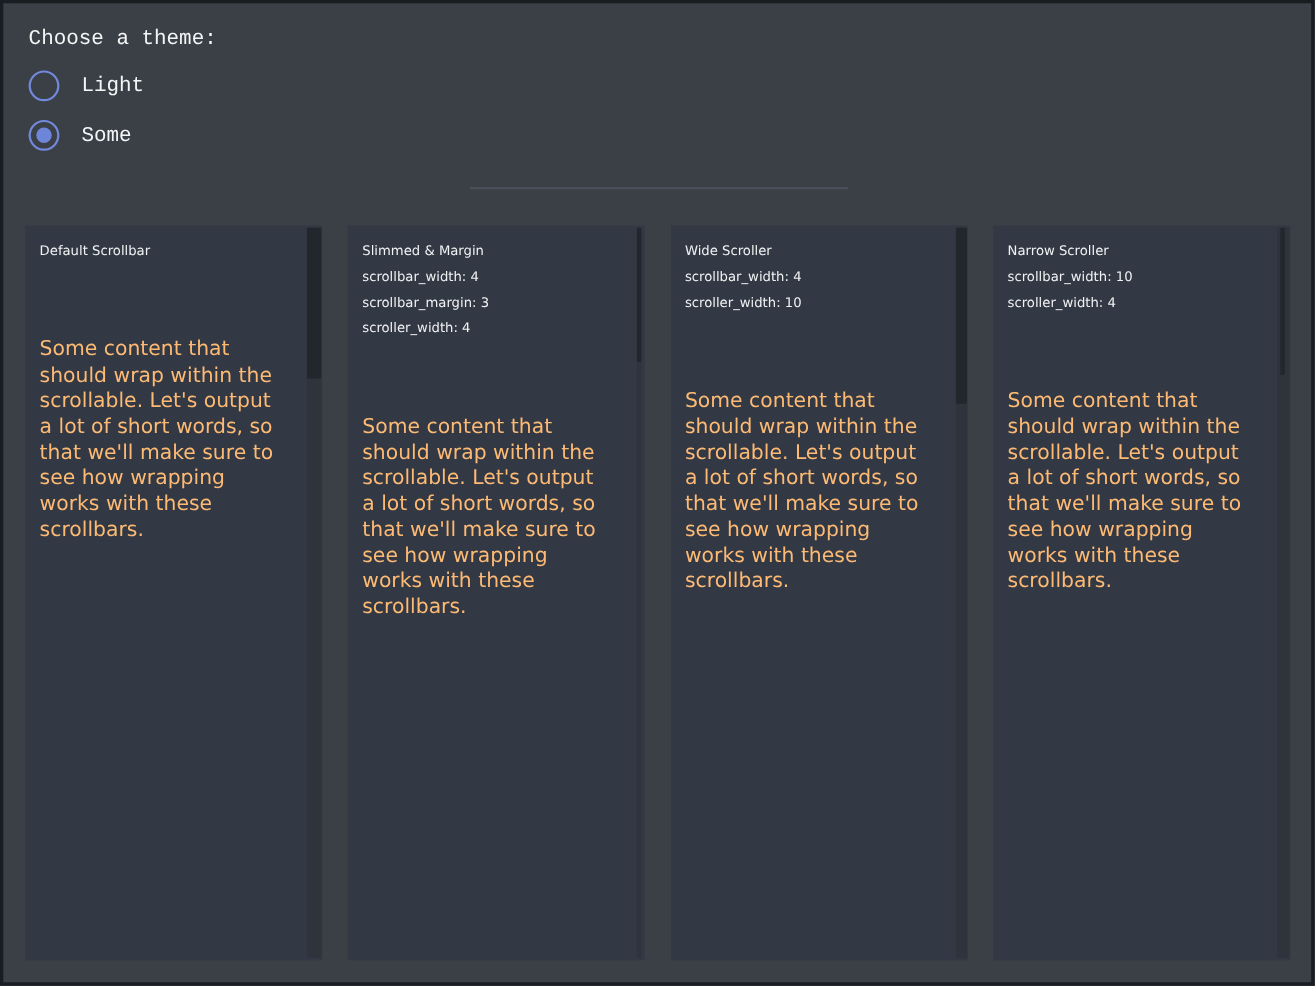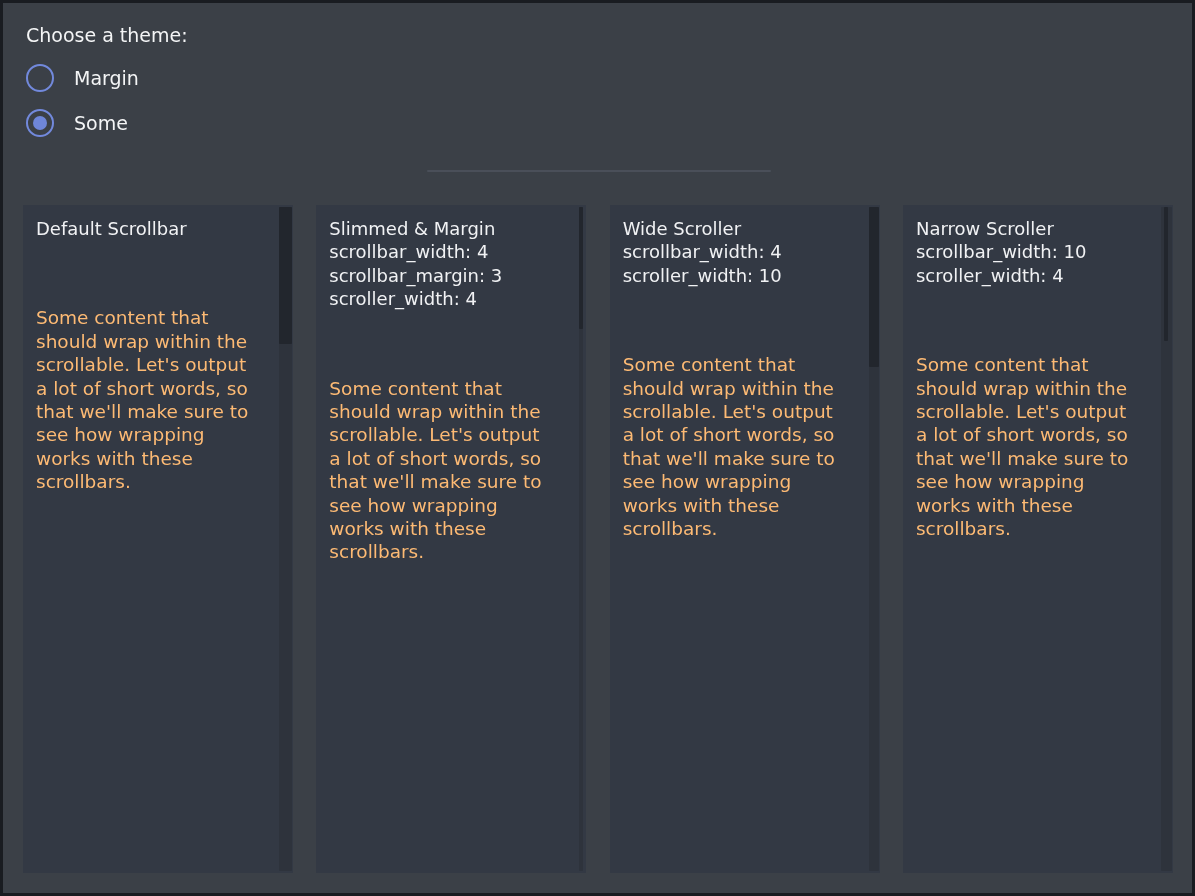--- a/index.html
+++ b/index.html
@@ -7,21 +7,21 @@
   body {
     position:relative;
     background:#3b4047;
     border:3px solid #191c21;
     font-family:"DejaVu Sans", sans-serif;
     color:#f1f2f4;
     overflow:hidden;
   }
 
   
-  .theme-section { position:absolute; top:20px; left:23px; }
+  .theme-section { position:absolute; top:20px; left:23px;font-family:Liberation Mono, monospace; }
   .theme-title { font-size:19px; line-height:24px; margin-bottom:17px; color:#f4f5f6; }
   .radio-row { display:flex; align-items:center; margin-bottom:17px; cursor:pointer; }
   .radio {
     width:28px; height:28px; border-radius:50%;
     border:2px solid #7289dc;
     display:flex; align-items:center; justify-content:center;
     flex:0 0 auto;
   }
   .radio .dot { width:14px; height:14px; border-radius:50%; background:#6e86da; display:none; }
   .radio-row.selected .radio .dot { display:block; }
@@ -40,21 +40,21 @@
     display:flex; justify-content:space-between;
   }
   .panel {
     position:relative;
     width:270px; height:668px;
     background:#333944;
     padding:12px 28px 0 13px;
     overflow:hidden;
   }
   .panel-title {
-    font-size:18px; line-height:23.4px;
+    font-size:12px; line-height:23.4px;
     white-space:pre-line; color:#f1f2f4;
   }
   .panel-body {
     margin-top:66px;
     font-size:18.5px; line-height:23.4px;
     white-space:pre-line; color:#fdba74;
   }
 
   
   .sb-track {
@@ -79,21 +79,21 @@
   .p3 .sb-thumb { left:3px; width:4px; height:134px; }
 </style>
 </head>
 <body>
 
 <div class="theme-section">
   <div class="theme-title">Choose a theme:</div>
 
   <div class="radio-row">
     <span class="radio"></span>
-    <span class="radio-label">Margin</span>
+    <span class="radio-label">Light</span>
   </div>
 
   <div class="radio-row selected">
     <span class="radio">
         <span class="dot"></span>
       </span>
     <span class="radio-label">Some</span>
   </div>
 </div>
 

